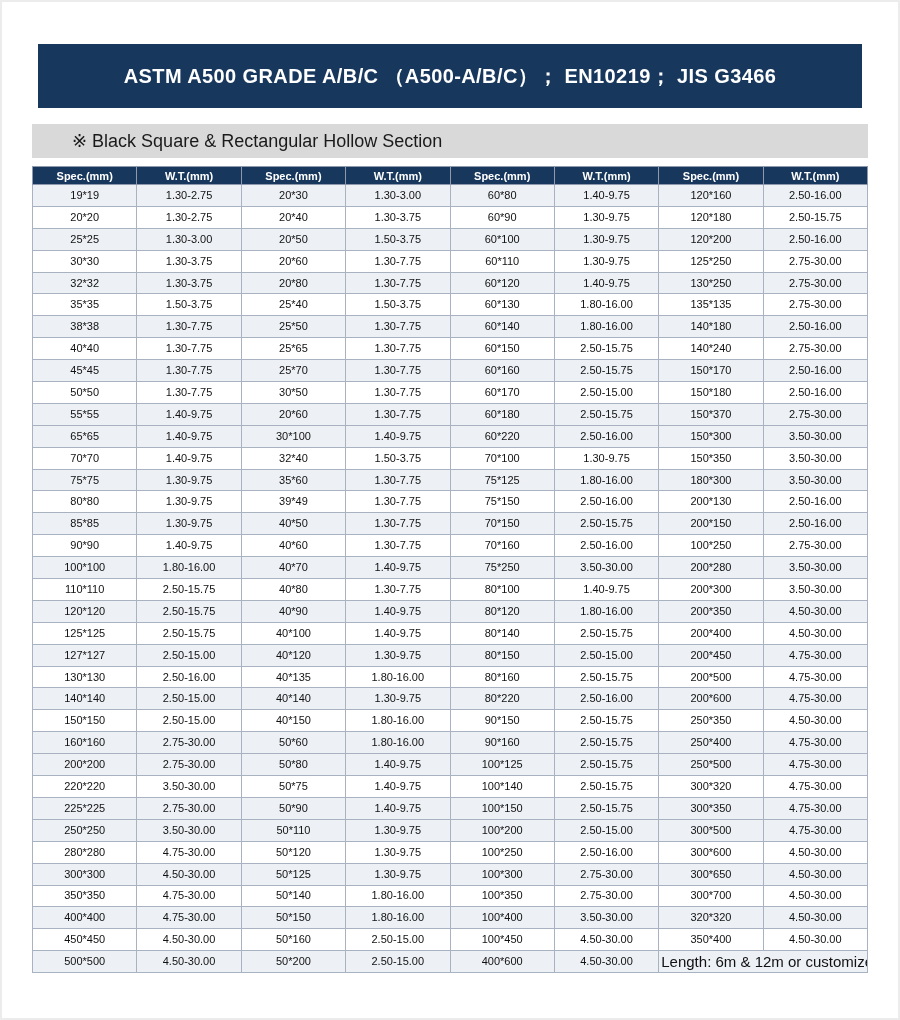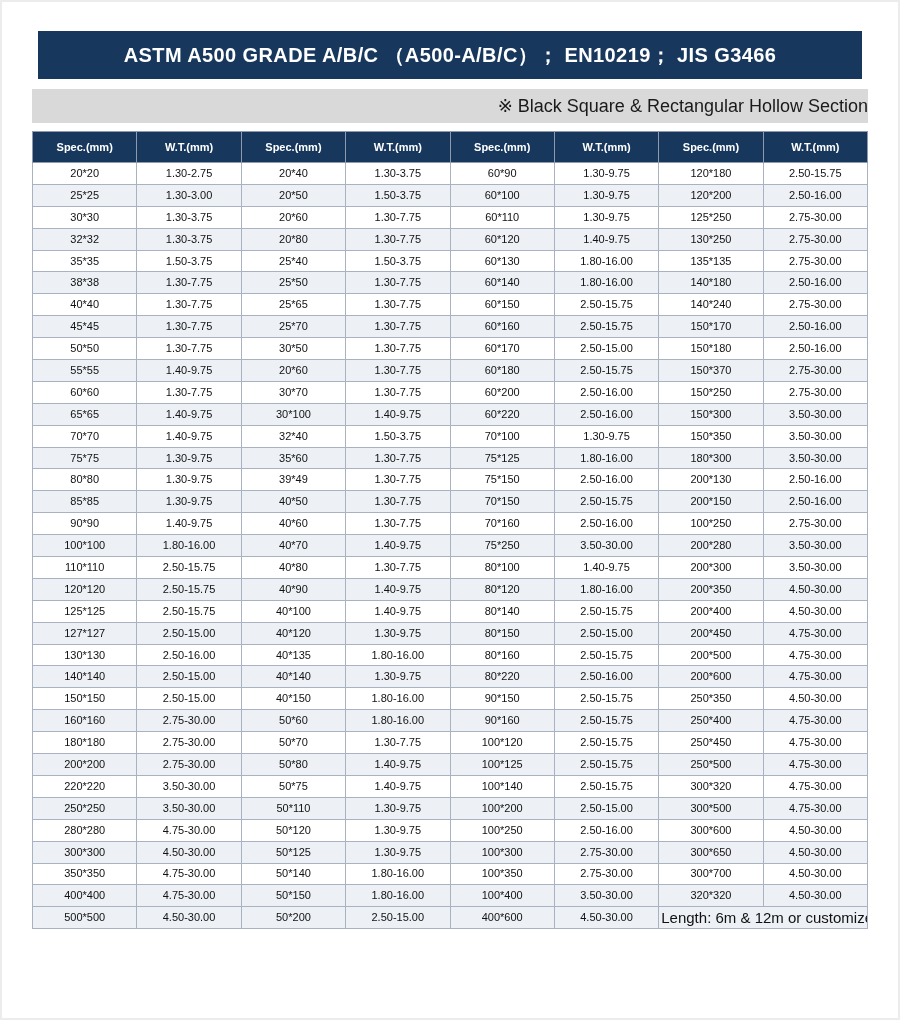--- a/index.html
+++ b/index.html
@@ -15,55 +15,55 @@
   html,body{width:900px;height:1020px;}
   body{
     background:#ffffff;
     border:2px solid #ececec;
     font-family:"Liberation Sans","DejaVu Sans",sans-serif;
     overflow:hidden;
   }
   .page{padding:26px 30px 12px;}
   .title-bar{
     background:var(--navy);
-    height:48px;
-    margin:3px 6px;
+    height:64px;
+    margin:16px 6px;
     display:flex;align-items:center;justify-content:center;
   }
   .title-bar h1{
     color:#ffffff;
     font-size:20px;
     font-weight:bold;
     letter-spacing:.4px;
     white-space:nowrap;
   }
   .subtitle-bar{
     background:var(--subtitle-bg);
     height:34px;
     margin-top:10px;
-    display:flex;align-items:center;justify-content:flex-end;padding-left:40px;
+    display:flex;align-items:center;justify-content:flex-start;padding-left:40px;
   }
   .subtitle-bar h2{
     font-size:18px;
     font-weight:normal;
     color:#1a1a1a;
     white-space:nowrap;
   }
   table.spec-table{
     width:100%;
     margin-top:8px;
     border-collapse:collapse;
     table-layout:fixed;
   }
   .spec-table th{
     background:var(--navy);
     color:#ffffff;
     font-size:11px;
     font-weight:bold;
-    height:31px;
+    height:18px;
     border:1px solid var(--header-border);
   }
   .spec-table td{
     font-size:11px;
     color:var(--text);
     text-align:center;
     height:21.9px;
     line-height:1;
     padding:0 2px;
     border:1px solid var(--border);
@@ -94,20 +94,30 @@
         <th>W.T.(mm)</th>
         <th>Spec.(mm)</th>
         <th>W.T.(mm)</th>
         <th>Spec.(mm)</th>
         <th>W.T.(mm)</th>
         <th>Spec.(mm)</th>
         <th>W.T.(mm)</th>
       </tr>
     </thead>
     <tbody>
+        <tr class="alt">
+          <td>19*19</td>
+          <td>1.30-2.75</td>
+          <td>20*30</td>
+          <td>1.30-3.00</td>
+          <td>60*80</td>
+          <td>1.40-9.75</td>
+          <td>120*160</td>
+          <td>2.50-16.00</td>
+        </tr>
         <tr>
           <td>20*20</td>
           <td>1.30-2.75</td>
           <td>20*40</td>
           <td>1.30-3.75</td>
           <td>60*90</td>
           <td>1.30-9.75</td>
           <td>120*180</td>
           <td>2.50-15.75</td>
         </tr>
@@ -194,30 +204,20 @@
         <tr class="alt">
           <td>55*55</td>
           <td>1.40-9.75</td>
           <td>20*60</td>
           <td>1.30-7.75</td>
           <td>60*180</td>
           <td>2.50-15.75</td>
           <td>150*370</td>
           <td>2.75-30.00</td>
         </tr>
-        <tr>
-          <td>60*60</td>
-          <td>1.30-7.75</td>
-          <td>30*70</td>
-          <td>1.30-7.75</td>
-          <td>60*200</td>
-          <td>2.50-16.00</td>
-          <td>150*250</td>
-          <td>2.75-30.00</td>
-        </tr>
         <tr class="alt">
           <td>65*65</td>
           <td>1.40-9.75</td>
           <td>30*100</td>
           <td>1.40-9.75</td>
           <td>60*220</td>
           <td>2.50-16.00</td>
           <td>150*300</td>
           <td>3.50-30.00</td>
         </tr>
@@ -354,30 +354,20 @@
         <tr class="alt">
           <td>160*160</td>
           <td>2.75-30.00</td>
           <td>50*60</td>
           <td>1.80-16.00</td>
           <td>90*160</td>
           <td>2.50-15.75</td>
           <td>250*400</td>
           <td>4.75-30.00</td>
         </tr>
-        <tr>
-          <td>180*180</td>
-          <td>2.75-30.00</td>
-          <td>50*70</td>
-          <td>1.30-7.75</td>
-          <td>100*120</td>
-          <td>2.50-15.75</td>
-          <td>250*450</td>
-          <td>4.75-30.00</td>
-        </tr>
         <tr class="alt">
           <td>200*200</td>
           <td>2.75-30.00</td>
           <td>50*80</td>
           <td>1.40-9.75</td>
           <td>100*125</td>
           <td>2.50-15.75</td>
           <td>250*500</td>
           <td>4.75-30.00</td>
         </tr>
@@ -385,20 +375,30 @@
           <td>220*220</td>
           <td>3.50-30.00</td>
           <td>50*75</td>
           <td>1.40-9.75</td>
           <td>100*140</td>
           <td>2.50-15.75</td>
           <td>300*320</td>
           <td>4.75-30.00</td>
         </tr>
         <tr class="alt">
+          <td>225*225</td>
+          <td>2.75-30.00</td>
+          <td>50*90</td>
+          <td>1.40-9.75</td>
+          <td>100*150</td>
+          <td>2.50-15.75</td>
+          <td>300*350</td>
+          <td>4.75-30.00</td>
+        </tr>
+        <tr class="alt">
           <td>250*250</td>
           <td>3.50-30.00</td>
           <td>50*110</td>
           <td>1.30-9.75</td>
           <td>100*200</td>
           <td>2.50-15.00</td>
           <td>300*500</td>
           <td>4.75-30.00</td>
         </tr>
         <tr>
@@ -432,20 +432,30 @@
           <td>4.50-30.00</td>
         </tr>
         <tr class="alt">
           <td>400*400</td>
           <td>4.75-30.00</td>
           <td>50*150</td>
           <td>1.80-16.00</td>
           <td>100*400</td>
           <td>3.50-30.00</td>
           <td>320*320</td>
+          <td>4.50-30.00</td>
+        </tr>
+        <tr>
+          <td>450*450</td>
+          <td>4.50-30.00</td>
+          <td>50*160</td>
+          <td>2.50-15.00</td>
+          <td>100*450</td>
+          <td>4.50-30.00</td>
+          <td>350*400</td>
           <td>4.50-30.00</td>
         </tr>
         <tr class="alt">
           <td>500*500</td>
           <td>4.50-30.00</td>
           <td>50*200</td>
           <td>2.50-15.00</td>
           <td>400*600</td>
           <td>4.50-30.00</td>
           <td colspan="2" class="note">Length: 6m &amp; 12m or customized</td>

